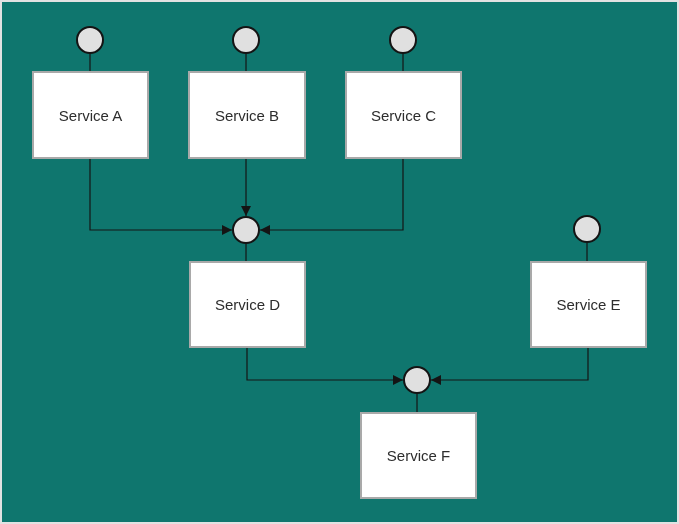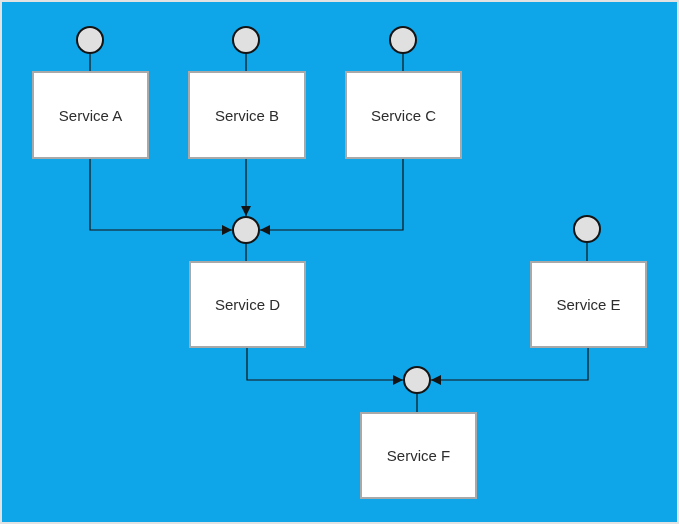--- a/index.html
+++ b/index.html
@@ -6,21 +6,21 @@
     margin: 0;
     padding: 0;
     background: #ffffff;
     font-family: "Liberation Sans", sans-serif;
   }
   .frame {
     position: relative;
     width: 675px;
     height: 520px;
     border: 2px solid #e2e2e2;
-    background: #0ea5e9;
+    background: #0f766e;
     overflow: hidden;
   }
   svg { display: block; }
   .node-label {
     font-family: "Liberation Sans", sans-serif;
     font-size: 15px;
   }
 </style>
 </head>
 <body>

